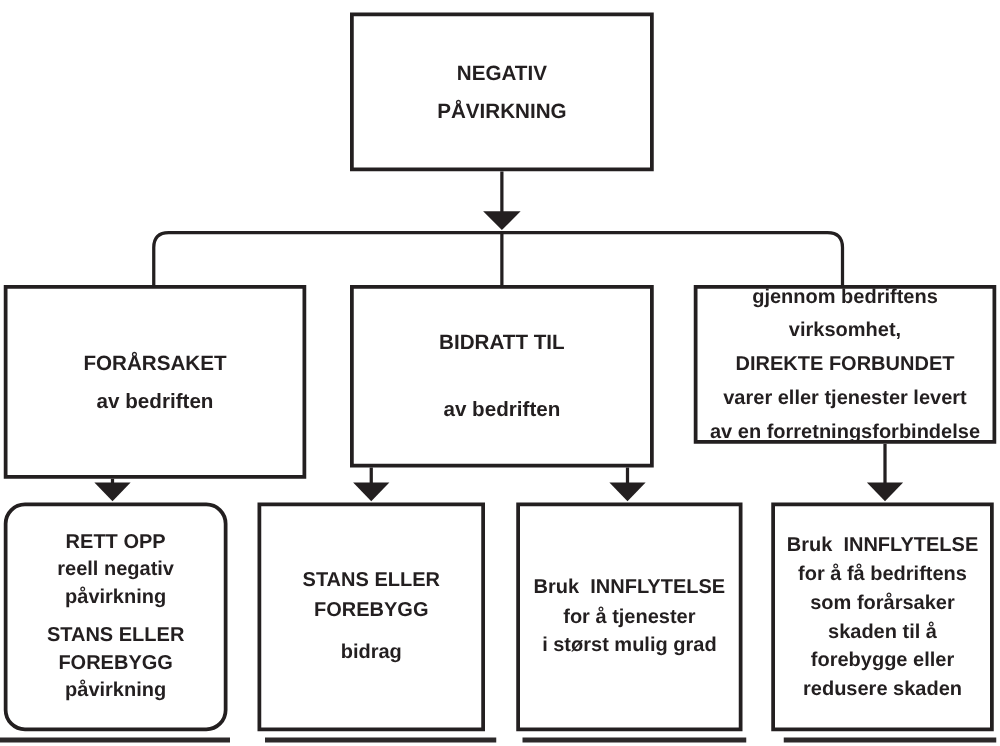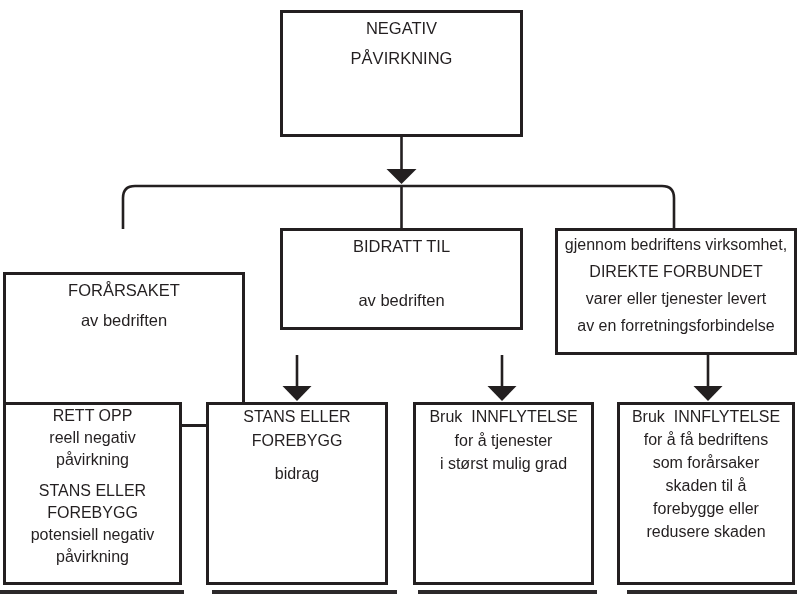--- a/index.html
+++ b/index.html
@@ -9,30 +9,31 @@
   .canvas {
     position:relative; width:800px; height:597px;
     background:var(--paper); overflow:hidden; color:var(--ink);
   }
 
   svg.connectors { position:absolute; left:0; top:0; width:800px; height:597px; }
 
   .node {
     position:absolute; box-sizing:border-box;
     border:3px solid var(--ink); background:var(--paper);
-    display:flex; flex-direction:column; align-items:center;
+    display:flex; flex-direction:column; justify-content:center; align-items:center;
     text-align:center;
+    font-weight:bold;
   }
   .line { font-size:16px; line-height:23px; white-space:pre-wrap; }
 
   #node-root            { left:280px; top:10px;  width:243px; height:127px; }
-  #node-caused          { left:3px;   top:228px; width:242px; height:155px;margin-top:44px; }
-  #node-contributed     { left:280px; top:228px; width:243px; height:102px;gap:24px; }
+  #node-caused          { left:3px;   top:228px; width:242px; height:155px; }
+  #node-contributed     { left:280px; top:228px; width:243px; height:146px;gap:24px; }
   #node-linked          { left:555px; top:228px; width:242px; height:127px; }
-  #node-remediate       { left:3px;   top:402px; width:179px; height:183px; }
+  #node-remediate       { left:3px;   top:402px; width:179px; height:183px;border-radius:17px; }
   #node-cease           { left:206px; top:402px; width:182px; height:183px; }
   #node-lev-mitigate    { left:413px; top:402px; width:181px; height:183px; }
   #node-lev-influence   { left:617px; top:402px; width:178px; height:183px; }
 
   #node-root .line, #node-caused .line, #node-contributed .line
                         { font-size:16.5px; line-height:30px; }
   #node-linked .line    { line-height:27px; }
   #node-remediate .line { line-height:22px; }
   #node-cease .line     { line-height:24px; }
   #node-lev-mitigate .line  { line-height:23.5px; }
@@ -89,21 +90,20 @@
     <div class="line">varer eller tjenester levert</div>
     <div class="line">av en forretningsforbindelse</div>
   </div>
 
   <div class="node" id="node-remediate">
     <div class="line">RETT OPP</div>
     <div class="line">reell negativ</div>
     <div class="line">påvirkning</div>
     <div class="line gap">STANS ELLER</div>
     <div class="line">FOREBYGG</div>
-    <div class="line">potensiell negativ</div>
     <div class="line">påvirkning</div>
   </div>
 
   <div class="node" id="node-cease">
     <div class="line">STANS ELLER</div>
     <div class="line">FOREBYGG</div>
     <div class="line gap">bidrag</div>
   </div>
 
   <div class="node" id="node-lev-mitigate">

